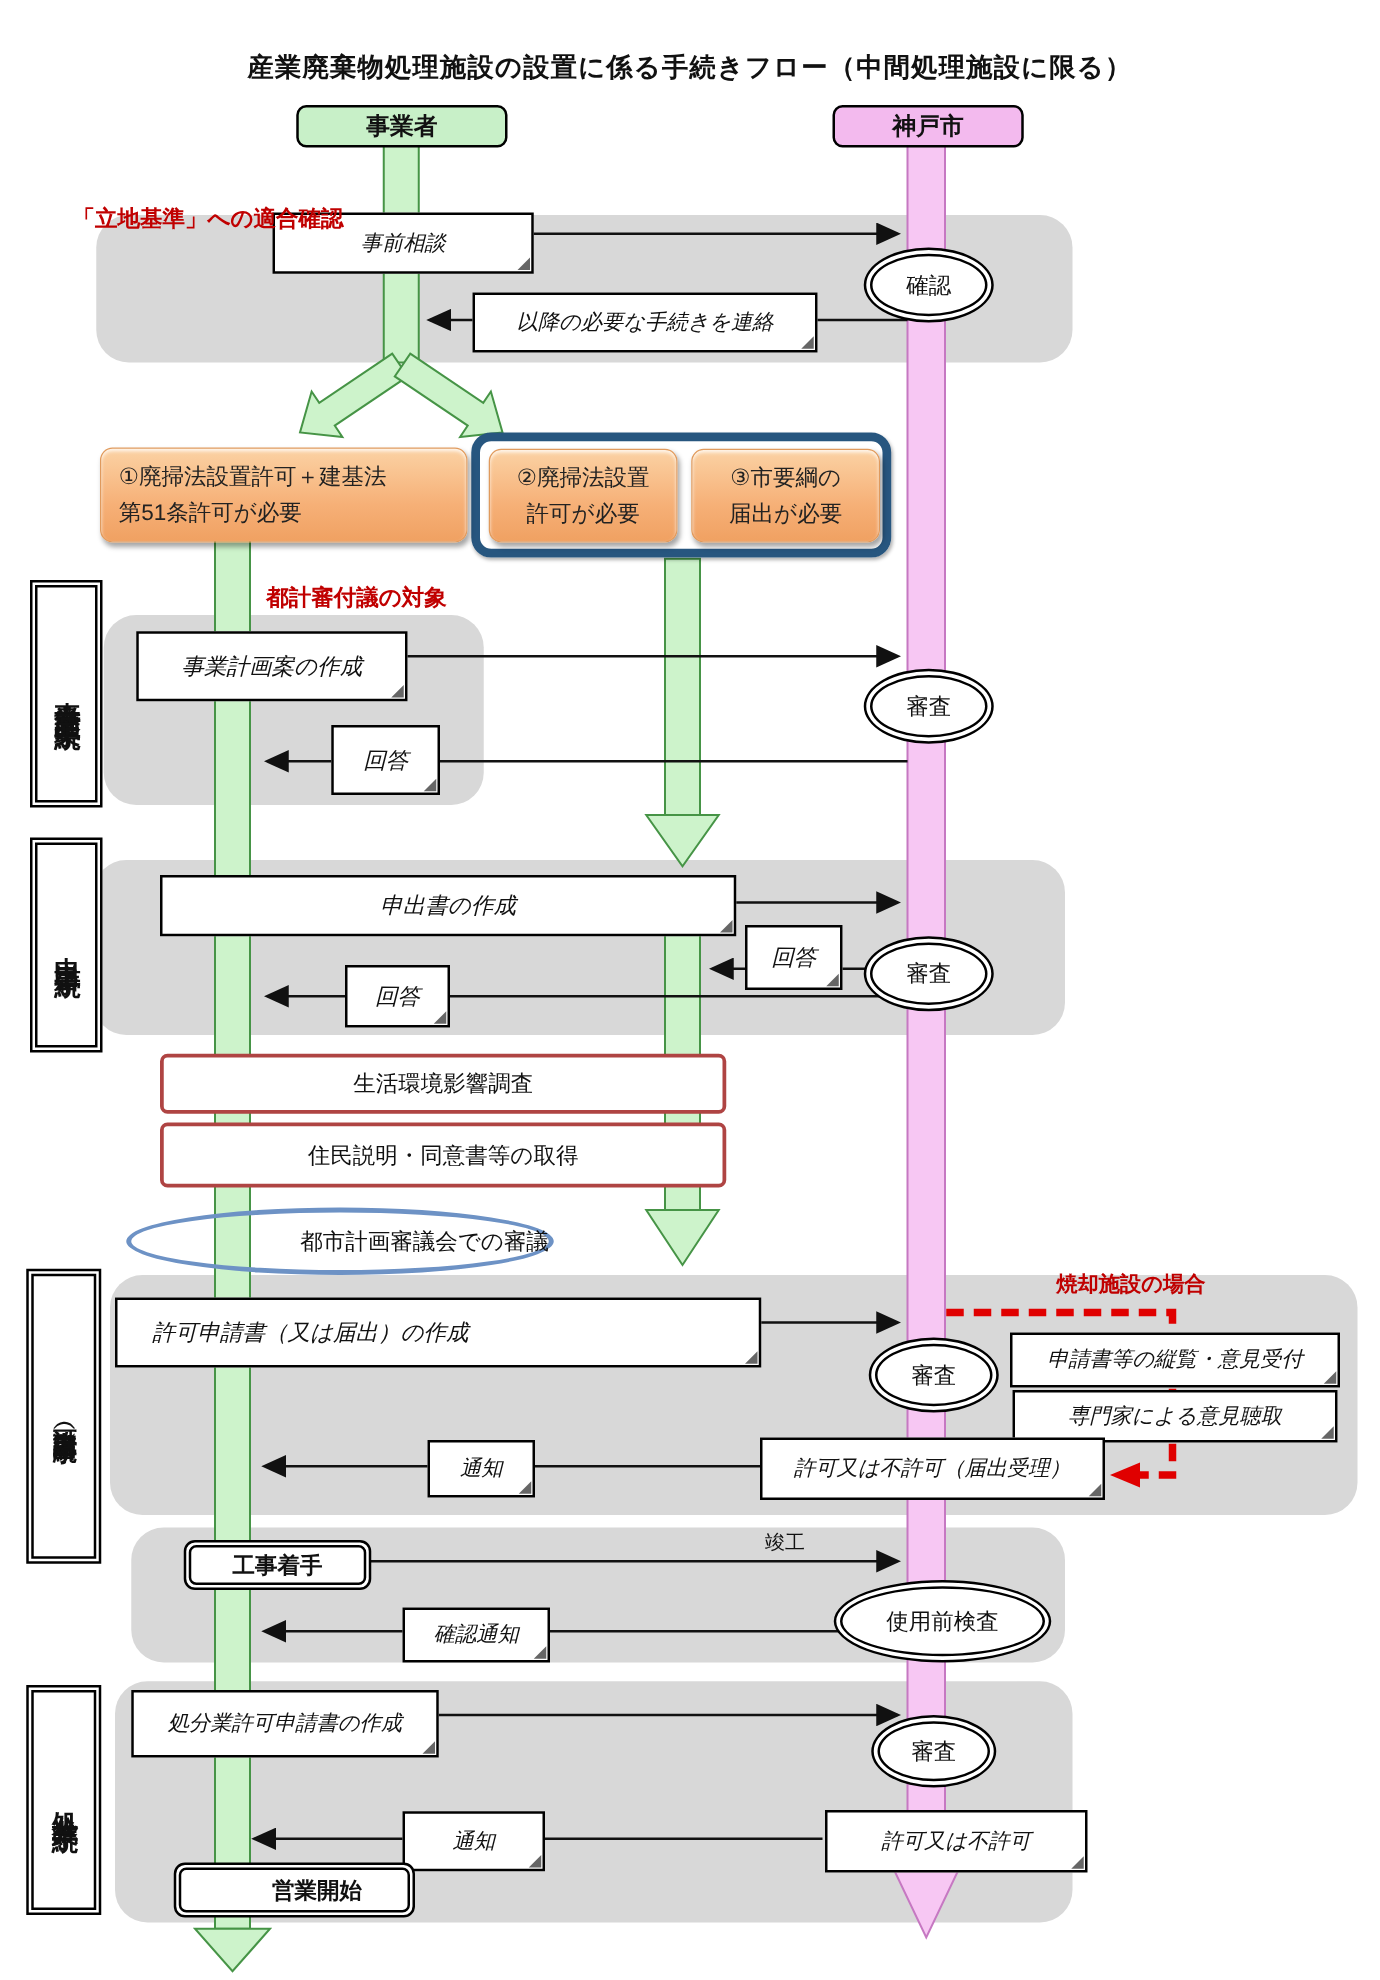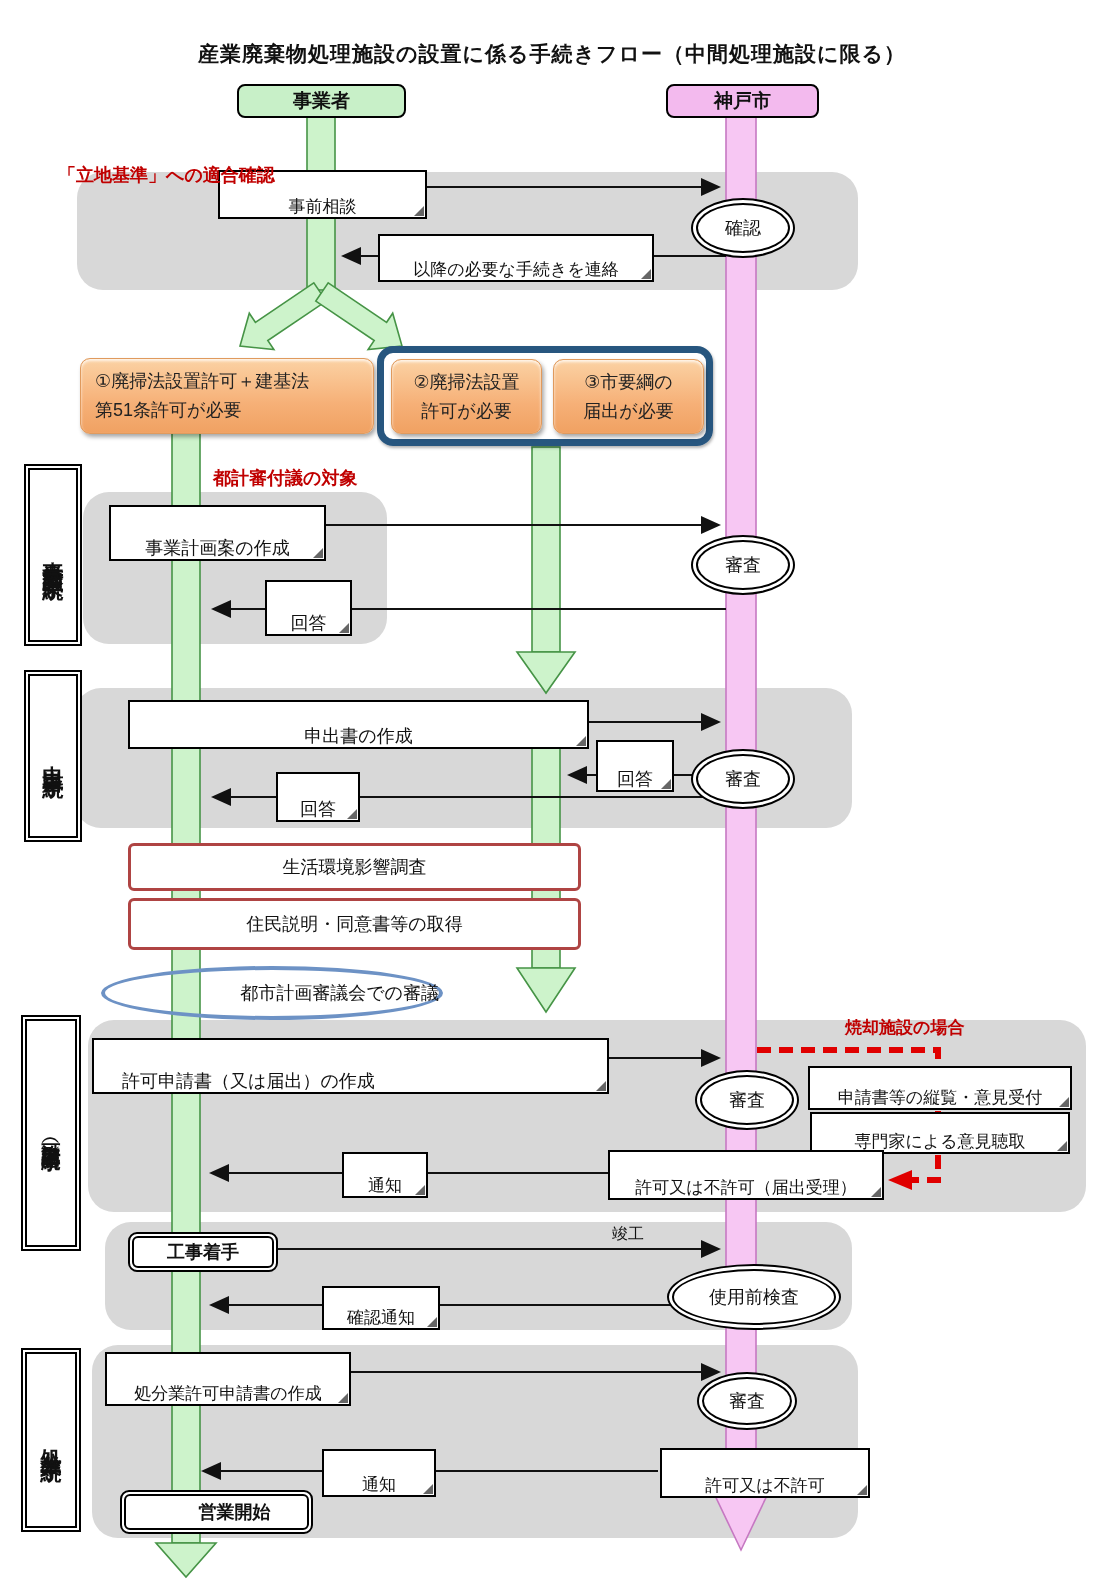--- a/index.html
+++ b/index.html
@@ -18,35 +18,35 @@
     display:flex;align-items:center;justify-content:center;
     font-size:19px;font-weight:bold;z-index:3;
   }
   .lanehead.green{background:#c8f0c8;}
   .lanehead.pink{background:#f3baee;}
   
   .sect{background:#d8d8d8;border-radius:26px;z-index:0;}
   
   .doc{
     background:#fff;border:2px solid #000;z-index:3;
-    display:flex;align-items:flex-end;justify-content:center;
-    font-size:17px;text-align:center;line-height:1.25;
+    display:flex;align-items:center;justify-content:center;
+    font-size:17px;text-align:center;line-height:1.25;font-style:italic;
   }
   .doc::after{
     content:"";position:absolute;right:1px;bottom:1px;width:0;height:0;
     border-bottom:10px solid #666;border-left:10px solid transparent;
   }
   
   .dbox{
     background:#fff;border:2px solid #000;z-index:3;position:absolute;
     display:flex;align-items:center;justify-content:center;
     font-size:18px;font-weight:bold;
   }
   .dbox::before{content:"";position:absolute;inset:2px;border:2px solid #000;pointer-events:none;}
-  .dbox.round{border-radius:9px;}
+  .dbox.round{border-radius:9px;margin-left:19px;}
   .dbox.round::before{border-radius:6px;}
   
   .vlabel{
     writing-mode:vertical-rl;text-orientation:mixed;
     font-size:21px;font-weight:bold;letter-spacing:3px;
   }
   
   .oval{
     background:#fff;border:2px solid #000;border-radius:50%;z-index:3;position:absolute;
     display:flex;align-items:center;justify-content:center;font-size:18px;font-weight:500;

